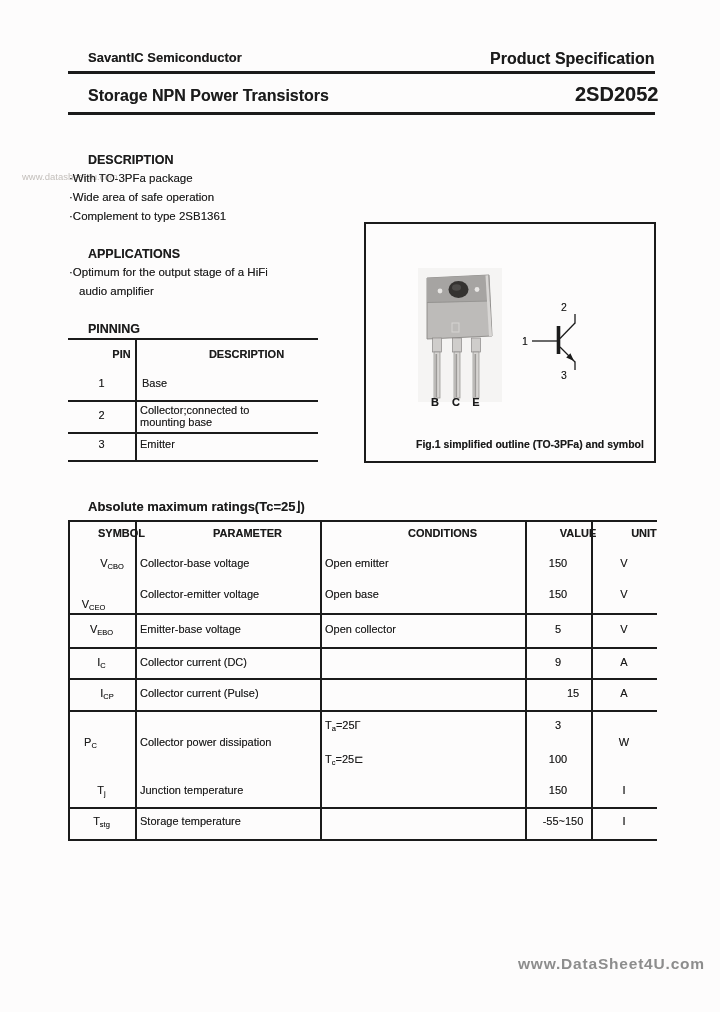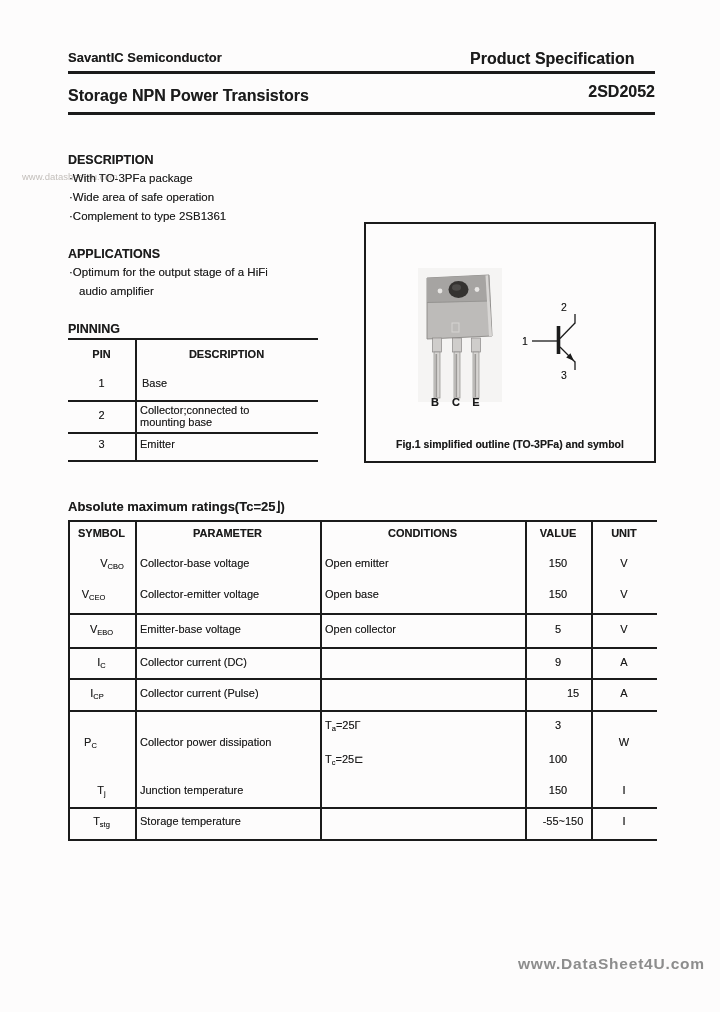--- a/index.html
+++ b/index.html
@@ -2,42 +2,42 @@
 <html><head>
 <meta charset="utf-8">
 <style>
   html,body { margin:0; padding:0; background:#fdfcfc; }
   .page {
     position:relative; width:720px; height:1012px; background:#fdfcfc;
     font-family:"Liberation Sans", sans-serif; color:#1b1b1b;
     text-shadow:0 0 .5px rgba(30,30,30,.5); overflow:hidden;
   }
   .abs { position:absolute; white-space:nowrap; }
-  .b { font-weight:bold; }
+  .b { font-weight:bold;margin-left:20px; }
   .hl { position:absolute; background:#1b1b1b; height:1.6px; }
   .vl { position:absolute; background:#1b1b1b; width:1.5px; }
   .cell { position:absolute; font-size:11px; line-height:13px; white-space:nowrap; }
   .ctr { text-align:center; }
   sub { font-size:7.5px; vertical-align:baseline; position:relative; top:2px; }
   .wm-top { font-size:9.5px; color:#c3bfbb; text-shadow:none; }
   .wm-bottom { font-size:15.5px; font-weight:bold; color:#8d8d8d; letter-spacing:.8px; text-shadow:none; }
   .fig { box-sizing:border-box; border:2px solid #1b1b1b; }
   .pinlabel { font-size:11px; font-weight:bold; width:12px; text-align:center; }
   .symlabel { font-size:10.5px; }
 </style>
 </head>
 <body>
 
 <div class="page">
 
   <div class="abs b" style="left:68px;top:50px;font-size:13px">SavantIC Semiconductor</div>
   <div class="abs b" style="left:470px;top:50px;font-size:16px">Product Specification</div>
   <div class="hl" style="left:68px;top:71px;width:587px;height:3px"></div>
   <div class="abs b" style="left:68px;top:87px;font-size:16px">Storage NPN Power Transistors</div>
-  <div class="abs b" style="left:555px;top:83px;width:100px;font-size:16px;text-align:right">2SD2052</div>
+  <div class="abs b" style="left:555px;top:83px;width:100px;font-size:20px;">2SD2052</div>
   <div class="hl" style="left:68px;top:112px;width:587px;height:2.6px"></div>
 
   <div class="abs wm-top" style="left:22px;top:171px">www.datasheet4u.com</div>
 
   <div class="abs b" style="left:68px;top:153px;font-size:12.5px">DESCRIPTION</div>
   <div class="abs" style="left:69px;top:172px;font-size:11.5px">·With TO-3PFa package</div>
   <div class="abs" style="left:69px;top:191px;font-size:11.5px">·Wide area of safe operation</div>
   <div class="abs" style="left:69px;top:210px;font-size:11.5px">·Complement to type 2SB1361</div>
 
   <div class="abs b" style="left:68px;top:247px;font-size:12.5px">APPLICATIONS</div>
@@ -136,38 +136,38 @@
     <div class="cell b ctr" style="left:252px;top:7px;width:205px">CONDITIONS</div>
     <div class="cell b ctr" style="left:457px;top:7px;width:66px">VALUE</div>
     <div class="cell b ctr" style="left:523px;top:7px;width:66px">UNIT</div>
 
     <div class="cell ctr" style="left:0;top:37px;width:88px"><span>V</span><sub>CBO</sub></div>
     <div class="cell" style="left:72px;top:37px">Collector-base voltage</div>
     <div class="cell" style="left:257px;top:37px">Open emitter</div>
     <div class="cell ctr" style="left:457px;top:37px;width:66px">150</div>
     <div class="cell ctr" style="left:523px;top:37px;width:66px">V</div>
 
-    <div class="cell ctr" style="left:0;top:68px;width:51px"><span>V</span><sub>CEO</sub></div>
+    <div class="cell ctr" style="left:0;top:78px;width:51px"><span>V</span><sub>CEO</sub></div>
     <div class="cell" style="left:72px;top:68px">Collector-emitter voltage</div>
     <div class="cell" style="left:257px;top:68px">Open base</div>
     <div class="cell ctr" style="left:457px;top:68px;width:66px">150</div>
     <div class="cell ctr" style="left:523px;top:68px;width:66px">V</div>
 
     <div class="cell ctr" style="left:0;top:103px;width:67px"><span>V</span><sub>EBO</sub></div>
     <div class="cell" style="left:72px;top:103px">Emitter-base voltage</div>
     <div class="cell" style="left:257px;top:103px">Open collector</div>
     <div class="cell ctr" style="left:457px;top:103px;width:66px">5</div>
     <div class="cell ctr" style="left:523px;top:103px;width:66px">V</div>
 
     <div class="cell ctr" style="left:0;top:136px;width:67px"><span>I</span><sub>C</sub></div>
     <div class="cell" style="left:72px;top:136px">Collector current (DC)</div>
     <div class="cell ctr" style="left:457px;top:136px;width:66px">9</div>
     <div class="cell ctr" style="left:523px;top:136px;width:66px">A</div>
 
-    <div class="cell ctr" style="left:4px;top:167px;width:50px"><span>I</span><sub>CP</sub></div>
+    <div class="cell ctr" style="left:14px;top:167px;width:50px"><span>I</span><sub>CP</sub></div>
     <div class="cell" style="left:72px;top:167px">Collector current (Pulse)</div>
     <div class="cell ctr" style="left:477px;top:167px;width:56px">15</div>
     <div class="cell ctr" style="left:523px;top:167px;width:66px">A</div>
 
     <div class="cell ctr" style="left:0;top:216px;width:45px"><span>P</span><sub>C</sub></div>
     <div class="cell" style="left:72px;top:216px">Collector power dissipation</div>
     <div class="cell" style="left:257px;top:199px"><span>T</span><sub>a</sub><span>=25Γ</span></div>
     <div class="cell" style="left:257px;top:233px"><span>T</span><sub>c</sub><span>=25⊏</span></div>
     <div class="cell ctr" style="left:457px;top:199px;width:66px">3</div>
     <div class="cell ctr" style="left:457px;top:233px;width:66px">100</div>

